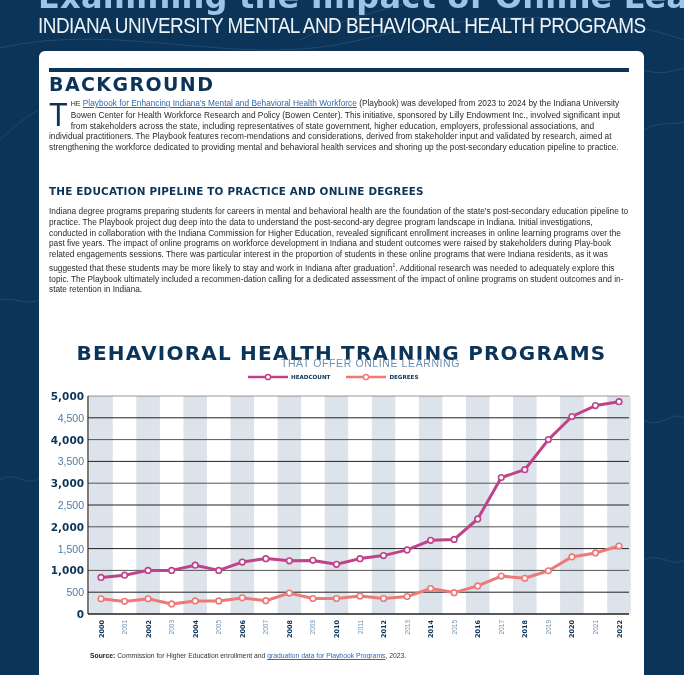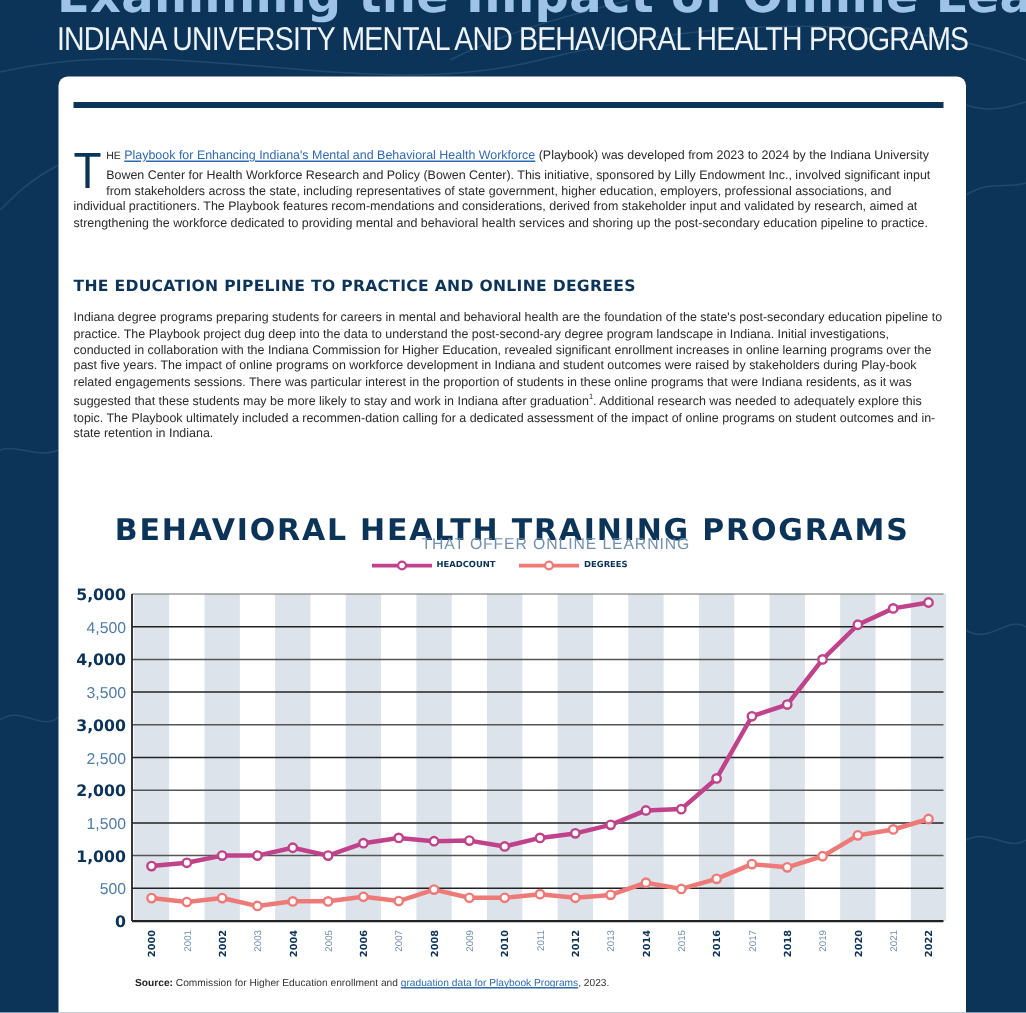--- a/index.html
+++ b/index.html
@@ -88,20 +88,21 @@
     <path d="M644 560 C660 552, 672 568, 684 560"></path>
     <path d="M300 40 C340 20, 380 10, 420 0"></path>
   </g>
 </svg>
 
 <div class="main-title">Examining the Impact of Online Learning</div>
 <div class="subtitle">INDIANA UNIVERSITY MENTAL AND BEHAVIORAL HEALTH PROGRAMS</div>
 
 <div class="card">
   <div class="top-rule"></div>
+  <div class="h-background">BACKGROUND</div>
 
   <div class="para p1">
     <span class="dropcap">T</span><span class="smallcaps">HE</span> <a class="link" href="#">Playbook for Enhancing Indiana's Mental and Behavioral Health Workforce</a><span> (Playbook) was developed from 2023 to 2024 by the Indiana University Bowen Center for Health Workforce Research and Policy (Bowen Center). This initiative, sponsored by Lilly Endowment Inc., involved significant input from stakeholders across the state, including representatives of state government, higher education, employers, professional associations, and individual practitioners. The Playbook features recom-mendations and considerations, derived from stakeholder input and validated by research, aimed at strengthening the workforce dedicated to providing mental and behavioral health services and shoring up the post-secondary education pipeline to practice.</span>
   </div>
 
   <div class="h-pipeline">THE EDUCATION PIPELINE TO PRACTICE AND ONLINE DEGREES</div>
   <div class="para p2">
     <span>Indiana degree programs preparing students for careers in mental and behavioral health are the foundation of the state's post-secondary education pipeline to practice. The Playbook project dug deep into the data to understand the post-second-ary degree program landscape in Indiana. Initial investigations, conducted in collaboration with the Indiana Commission for Higher Education, revealed significant enrollment increases in online learning programs over the past five years. The impact of online programs on workforce development in Indiana and student outcomes were raised by stakeholders during Play-book related engagements sessions. There was particular interest in the proportion of students in these online programs that were Indiana residents, as it was suggested that these students may be more likely to stay and work in Indiana after graduation</span><sup style="font-size:5px">1</sup><span>. Additional research was needed to adequately explore this topic. The Playbook ultimately included a recommen-dation calling for a dedicated assessment of the impact of online programs on student outcomes and in-state retention in Indiana.</span>
   </div>
 

